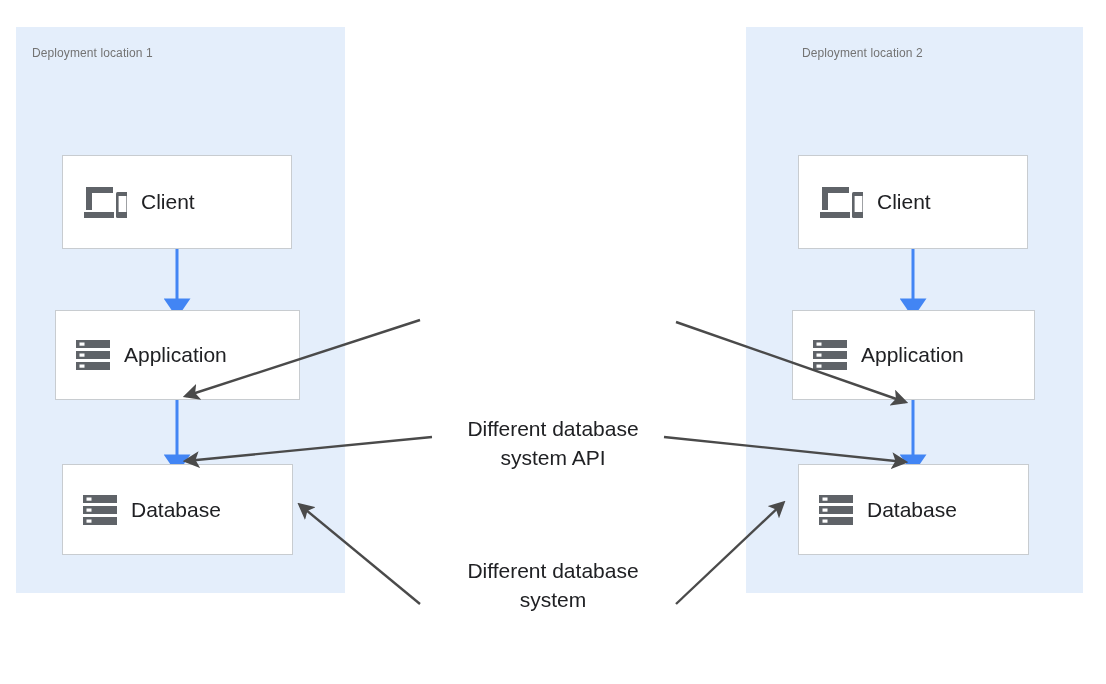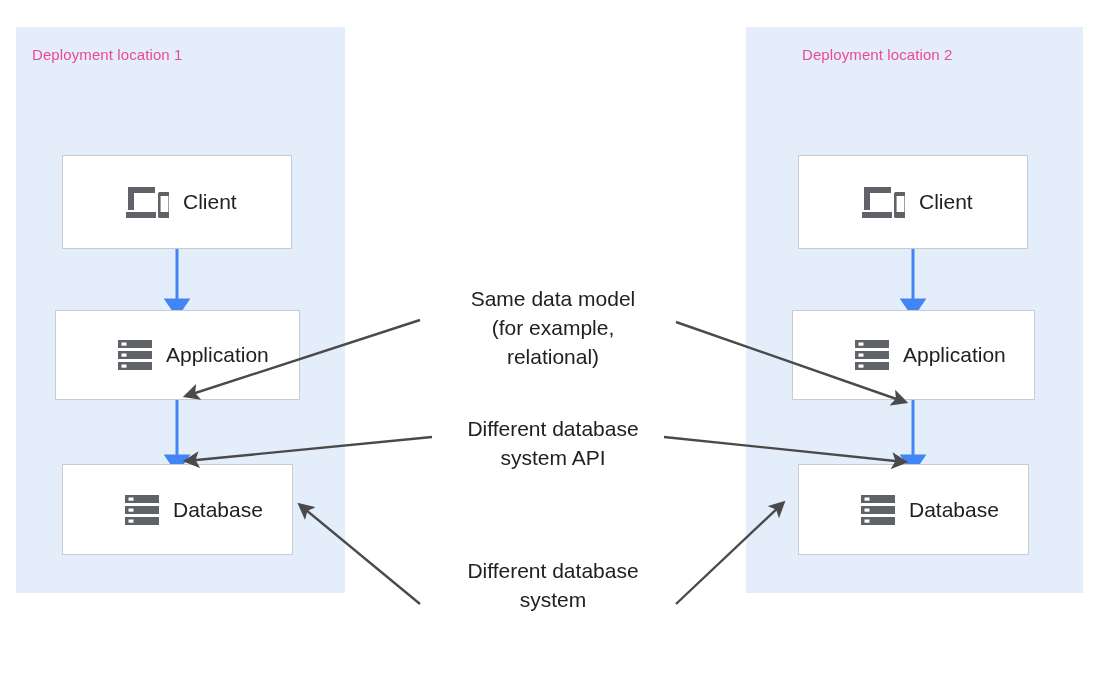--- a/index.html
+++ b/index.html
@@ -19,35 +19,34 @@
     left: 0; top: 0;
     width: 1106px;
     height: 684px;
   }
   .zone {
     position: absolute;
     background: #e4eefb;
   }
   .zone-title {
     position: absolute;
-    font-size: 15px;
-    color: #ec4899;
+    font-size: 12px;
+    color: #737373;
     font-family: "Liberation Sans", sans-serif;
     white-space: nowrap;
     letter-spacing: 0.1px;
   }
   .node {
     position: absolute;
     background: #ffffff;
     border: 1px solid #c8ccd0;
     box-sizing: border-box;
     display: flex;
     align-items: center;
     z-index: 5;
-    padding-left: 42px;
   }
   .node-icon {
     flex: 0 0 auto;
     margin-left: 20px;
     margin-right: 14px;
     display: flex;
     align-items: center;
     justify-content: center;
   }
   .node-label {
@@ -198,21 +197,18 @@
 
     <line x1="432" y1="437" x2="186" y2="461" stroke="#4a4a4a" stroke-width="2.4" marker-end="url(#grayhead)"></line>
 
     <line x1="664" y1="437" x2="905" y2="462" stroke="#4a4a4a" stroke-width="2.4" marker-end="url(#grayhead)"></line>
 
     <line x1="420" y1="604" x2="300" y2="505" stroke="#4a4a4a" stroke-width="2.4" marker-end="url(#grayhead)"></line>
 
     <line x1="676" y1="604" x2="783" y2="503" stroke="#4a4a4a" stroke-width="2.4" marker-end="url(#grayhead)"></line>
   </svg>
 
-  <div class="ann" style="left:418px; top:284px; width:270px;">Same data model
-(for example,
-relational)</div>
   <div class="ann" style="left:418px; top:414px; width:270px;">Different database
 system API</div>
   <div class="ann" style="left:418px; top:556px; width:270px;">Different database
 system</div>
 
 </div>
 
 </body></html>

